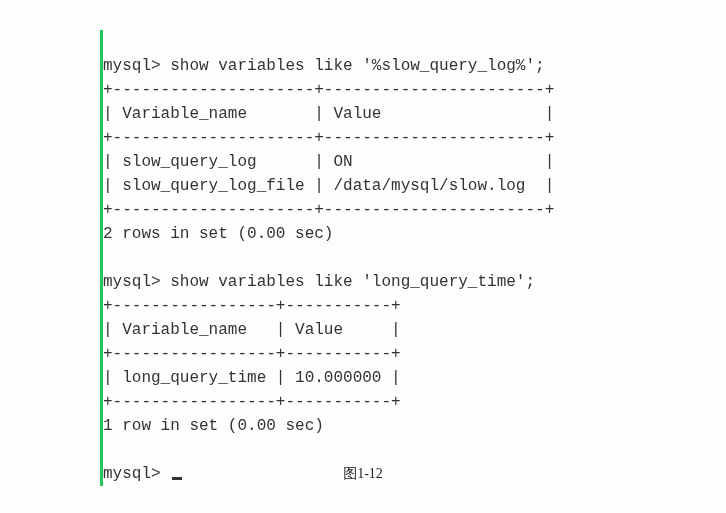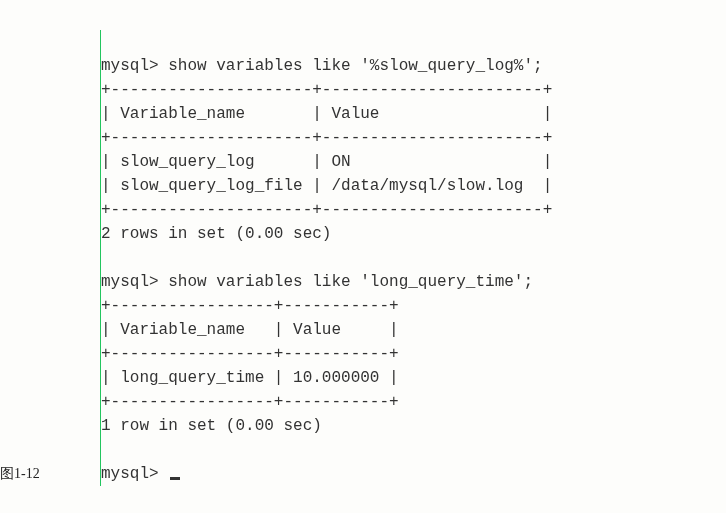--- a/index.html
+++ b/index.html
@@ -12,27 +12,28 @@
     }
     .terminal-block {
       position: absolute;
       left: 100px;
       top: 30px;
       width: 540px;
       font-size: 16px;
       line-height: 1.5;
       color: #333;
       white-space: pre;
-      border-left: 1px solid #22c55e;
+      border-left: 3px solid #22c55e;
     }
     .caption {
       position: absolute;
       left: 0;
       right: 0;
       top: 465px;
+      text-align: center;
       font-family: "SimSun", "宋体", serif;
       font-size: 14px;
       color: #222;
     }
     .prompt { color: #333; }
     .cursor {
       display: inline-block;
       width: 10px;
       height: 3px;
       background: #333;

